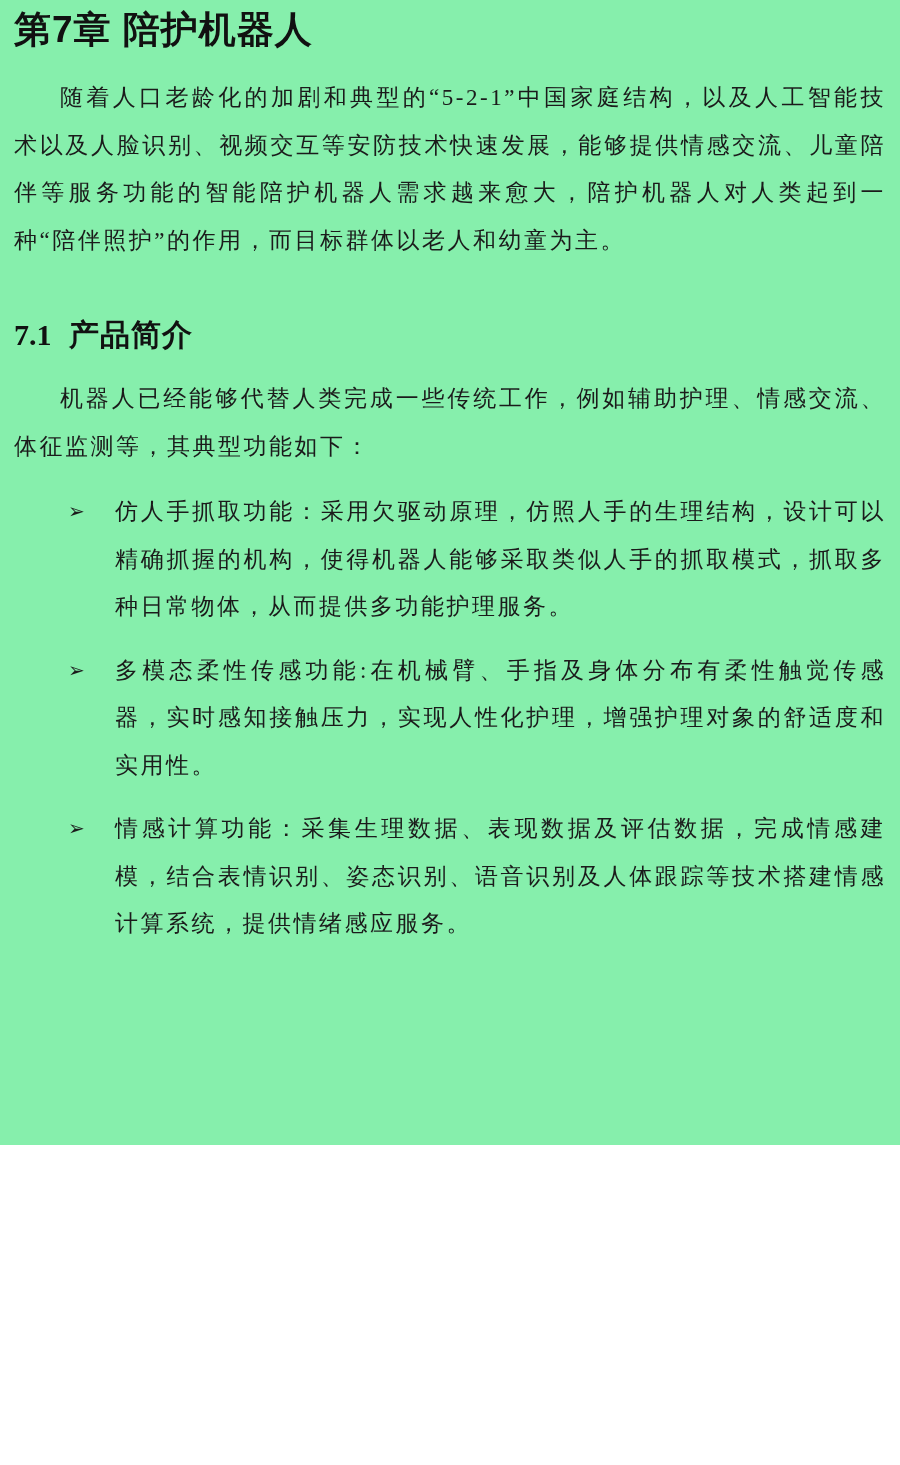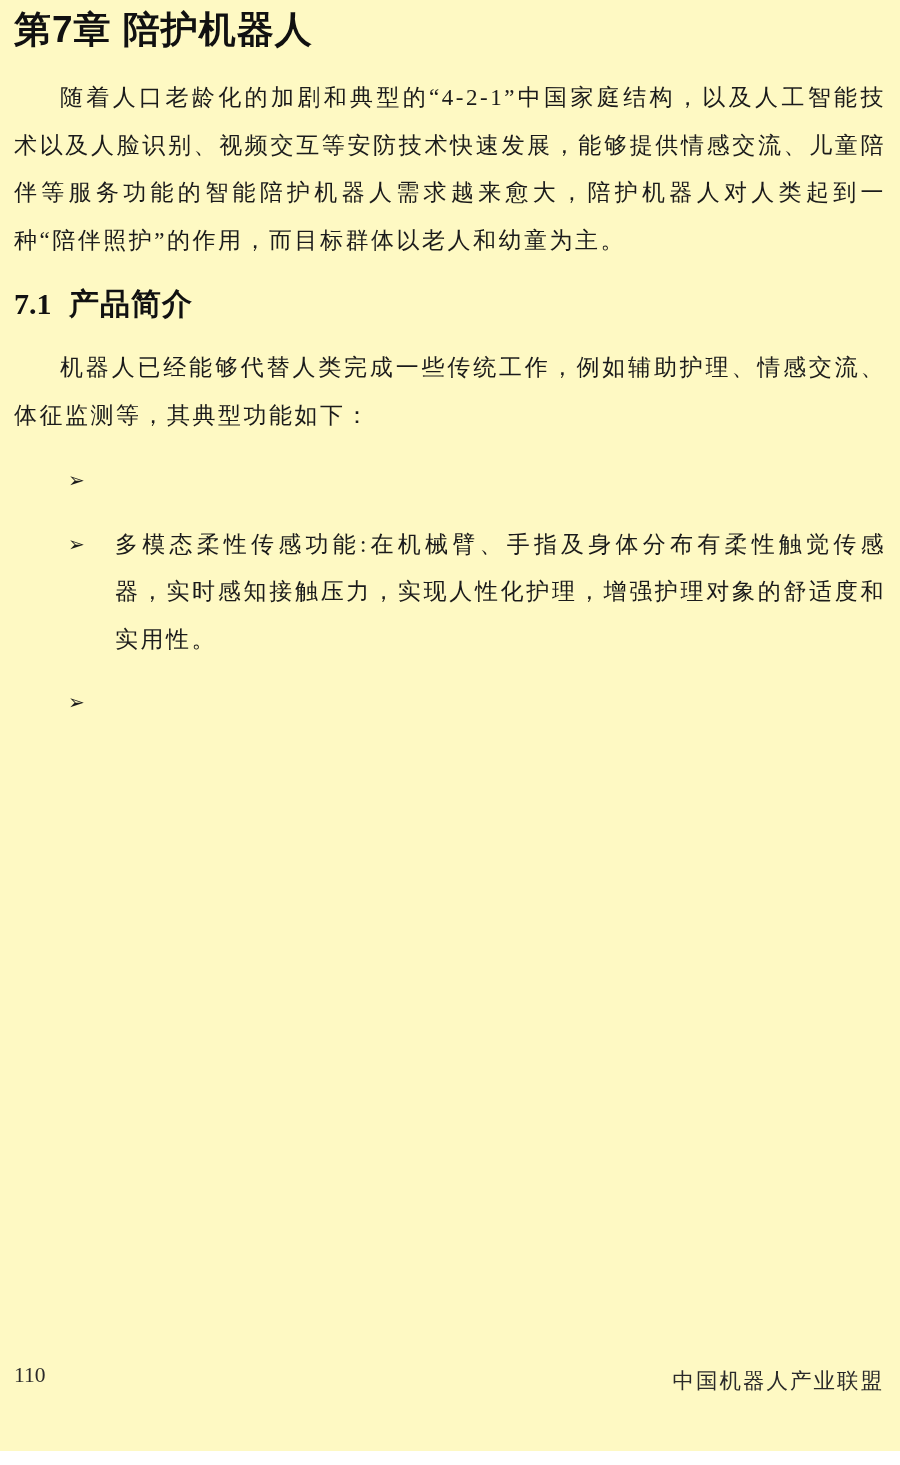--- a/index.html
+++ b/index.html
@@ -1,20 +1,20 @@
 <!DOCTYPE html>
 <html><head>
 <meta charset="utf-8">
 <style>
   * { margin: 0; padding: 0; box-sizing: border-box; }
   html, body { background: #ffffff; }
   .page {
     width: 900px;
-    height: 1451px;
-    background: #fef9c3;
+    height: 1145px;
+    background: #86efac;
     padding: 6px 14px 0 14px;
     position: relative;
     color: #1b1b1b;
     overflow: hidden;
   }
   .chapter-title {
     font-family: "Liberation Sans", sans-serif;
     font-size: 37px;
     font-weight: 700;
     line-height: 48px;
@@ -25,21 +25,21 @@
     font-family: "Liberation Serif", serif;
     font-size: 23px;
     line-height: 47.5px;
     text-align: justify;
     letter-spacing: 2.5px;
     color: #1b1b1b;
   }
   p.body-text { margin-top: 20px; }
   .indent { text-indent: 2em; }
   .section-heading {
-    margin-top: 20px;
+    margin-top: 51px;
     font-weight: 700;
     font-size: 30px;
     line-height: 40px;
     color: #111;
   }
   .section-heading .sec-num {
     font-family: "Liberation Serif", serif;
     letter-spacing: 0;
   }
   .section-heading .sec-title {
@@ -87,41 +87,43 @@
   }
   .footer-org { letter-spacing: 2px; margin-top: 10px; }
 </style>
 </head>
 <body>
 
 <div class="page">
 
   <h1 class="chapter-title">第7章 陪护机器人</h1>
 
-  <p class="body-text indent">随着人口老龄化的加剧和典型的“4-2-1”中国家庭结构，以及人工智能技术以及人脸识别、视频交互等安防技术快速发展，能够提供情感交流、儿童陪伴等服务功能的智能陪护机器人需求越来愈大，陪护机器人对人类起到一种“陪伴照护”的作用，而目标群体以老人和幼童为主。</p>
+  <p class="body-text indent">随着人口老龄化的加剧和典型的“5-2-1”中国家庭结构，以及人工智能技术以及人脸识别、视频交互等安防技术快速发展，能够提供情感交流、儿童陪伴等服务功能的智能陪护机器人需求越来愈大，陪护机器人对人类起到一种“陪伴照护”的作用，而目标群体以老人和幼童为主。</p>
 
   <h2 class="section-heading">
     <span class="sec-num">7.1</span>
     <span class="sec-title">产品简介</span>
   </h2>
 
 
 
   <p class="body-text indent">机器人已经能够代替人类完成一些传统工作，例如辅助护理、情感交流、体征监测等，其典型功能如下：</p>
 
   <ul class="bullet-list">
     <li class="bullet-item">
       <span class="marker">➢</span>
+      <span class="btext">仿人手抓取功能：采用欠驱动原理，仿照人手的生理结构，设计可以精确抓握的机构，使得机器人能够采取类似人手的抓取模式，抓取多种日常物体，从而提供多功能护理服务。</span>
     </li>
     <li class="bullet-item">
       <span class="marker">➢</span>
       <span class="btext">多模态柔性传感功能:在机械臂、手指及身体分布有柔性触觉传感器，实时感知接触压力，实现人性化护理，增强护理对象的舒适度和实用性。</span>
     </li>
     <li class="bullet-item">
       <span class="marker">➢</span>
+      <span class="btext">情感计算功能：采集生理数据、表现数据及评估数据，完成情感建模，结合表情识别、姿态识别、语音识别及人体跟踪等技术搭建情感计算系统，提供情绪感应服务。</span>
     </li>
   </ul>
 
   <div class="page-footer">
     <span class="footer-page-number">110</span>
     <span class="footer-org">中国机器人产业联盟</span>
   </div>
 
 </div>
 

